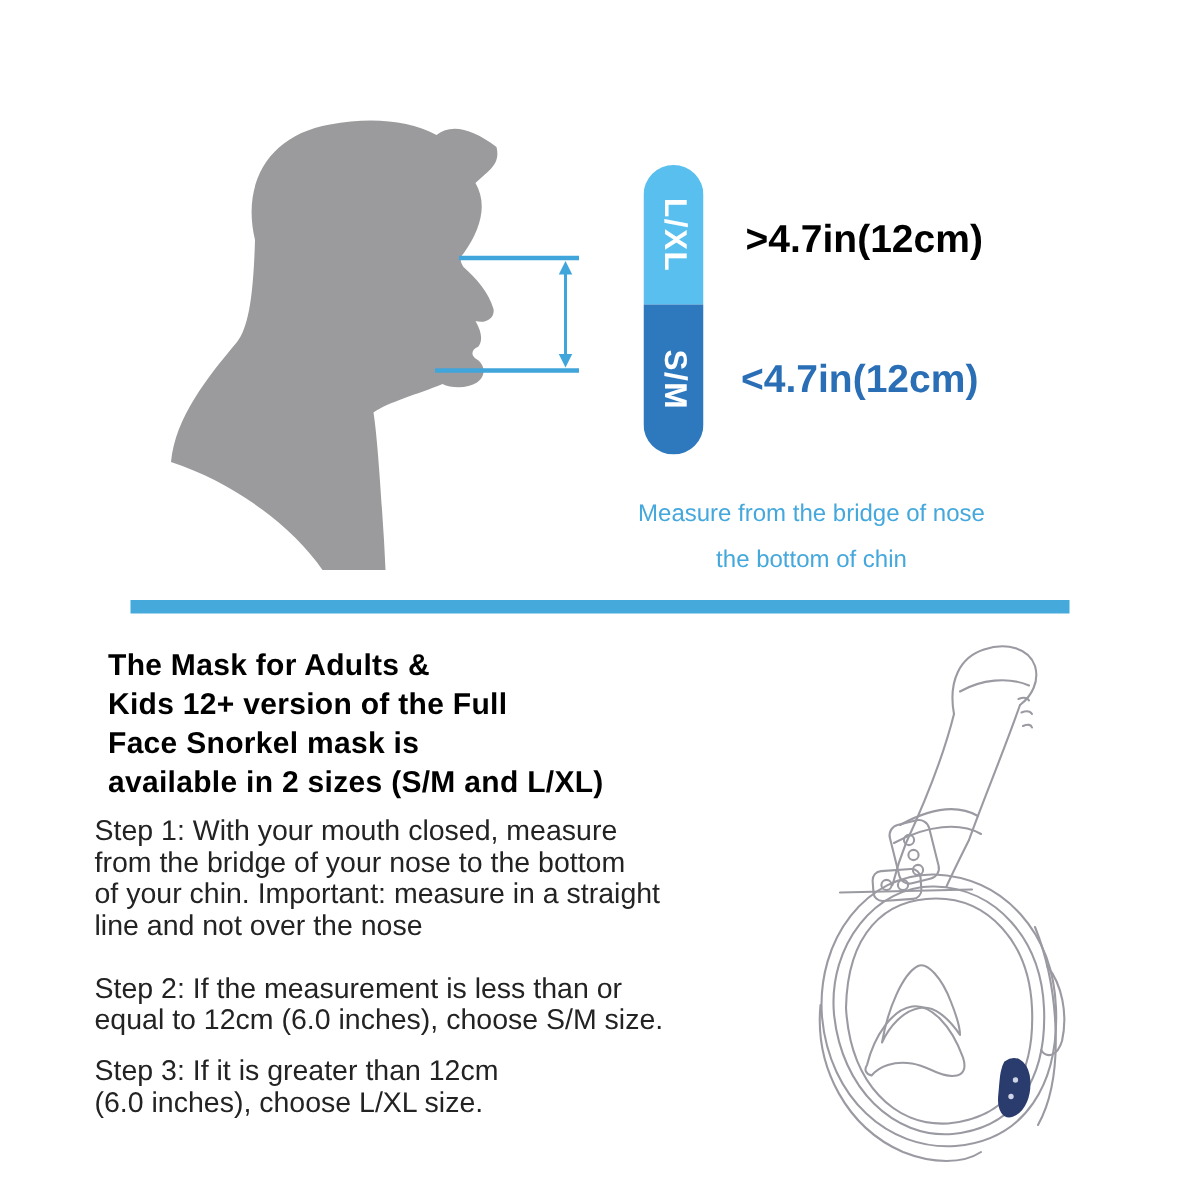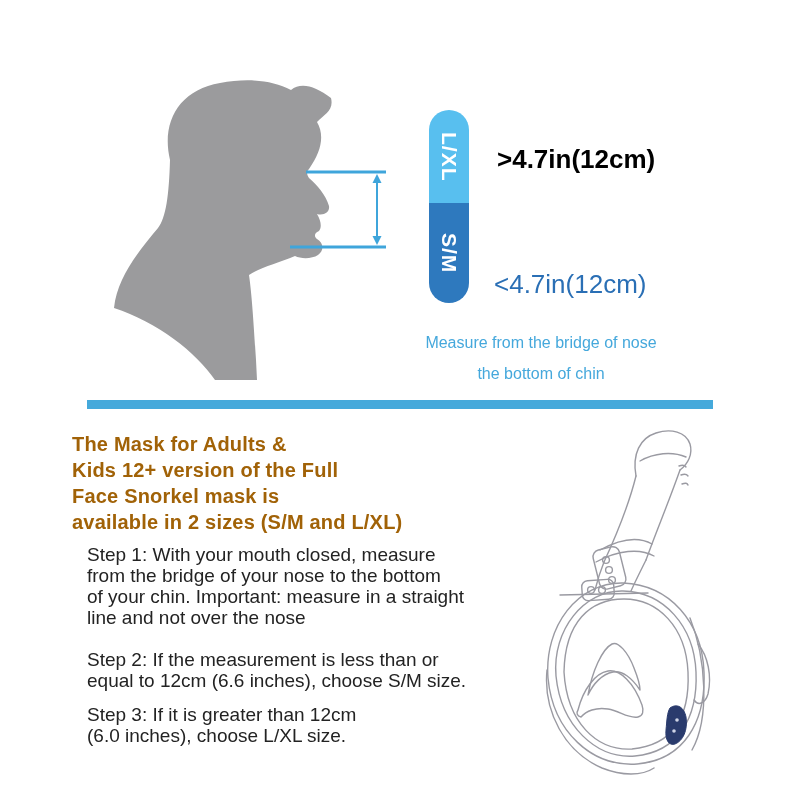--- a/index.html
+++ b/index.html
@@ -15,35 +15,35 @@
     display:flex;flex-direction:column;
   }
   .size-pill .half{flex:1;display:flex;align-items:center;justify-content:center;}
   .size-pill .half.lxl{background:#58BFEF;flex:0 0 93px;}
   .size-pill .half.sm{background:#2E79BE;flex:1;}
   .size-pill .vlabel{
     writing-mode:vertical-rl;color:#ffffff;font-weight:bold;font-size:21px;letter-spacing:1px;
   }
 
   .range-lxl{left:497px;top:144px;font-size:26px;font-weight:600;color:#000000;}
-  .range-sm{left:494px;top:237px;font-size:26px;font-weight:400;color:#2A6FB5;margin-top:32px;}
+  .range-sm{left:494px;top:237px;font-size:26px;font-weight:700;color:#2A6FB5;}
 
   .caption{
     left:371px;top:327px;width:340px;font-size:16px;line-height:31px;color:#45A8DC;
     white-space:pre-line;
     text-align:center;
   }
 
   .divider{left:87px;top:400px;width:626px;height:9px;background:#45A9DB;}
 
   .heading{
-    left:72px;top:431px;width:420px;font-size:20px;font-weight:bold;color:#a16207;
+    left:72px;top:431px;width:420px;font-size:20px;font-weight:bold;color:#000000;
     line-height:26px;white-space:pre-line;letter-spacing:0.2px;
   }
-  .step{width:470px;font-size:19px;color:#232323;line-height:21px;white-space:pre-line;margin-left:24px;}
+  .step{width:470px;font-size:19px;color:#232323;line-height:21px;white-space:pre-line;}
   .step.s1{left:63px;top:544px;}
   .step.s2{left:63px;top:649px;}
   .step.s3{left:63px;top:704px;}
 
   svg{display:block;}
 </style>
 </head>
 <body>
 
 <svg class="abs" style="left:100px;top:75px;" width="300" height="305" viewBox="0 0 300 305">
@@ -99,21 +99,21 @@
 <div class="abs heading">The Mask for Adults &amp;
 Kids 12+ version of the Full
 Face Snorkel mask is
 available in 2 sizes (S/M and L/XL)</div>
 
 <div class="abs step s1">Step 1: With your mouth closed, measure
 from the bridge of your nose to the bottom
 of your chin. Important: measure in a straight
 line and not over the nose</div>
 <div class="abs step s2">Step 2: If the measurement is less than or
-equal to 12cm (6.6 inches), choose S/M size.</div>
+equal to 12cm (6.0 inches), choose S/M size.</div>
 <div class="abs step s3">Step 3: If it is greater than 12cm
 (6.0 inches), choose L/XL size.</div>
 
 <svg class="abs" style="left:540px;top:420px;" width="240" height="360" viewBox="0 0 240 360">
   <g fill="none" stroke="#9A9AA2" stroke-width="1.4" stroke-linecap="round" stroke-linejoin="round">
 
     <path d="M 96 56 C 92 34, 100 18, 116 13 C 131 8, 146 12, 150 24 C 153 34, 148 44, 140 50"></path>
     <path d="M 100 41 C 114 33, 132 31, 146 37"></path>
     <path d="M 139 46 q 5 -2 7 1"></path>
     <path d="M 141 55 q 5 -2 7 1"></path>

